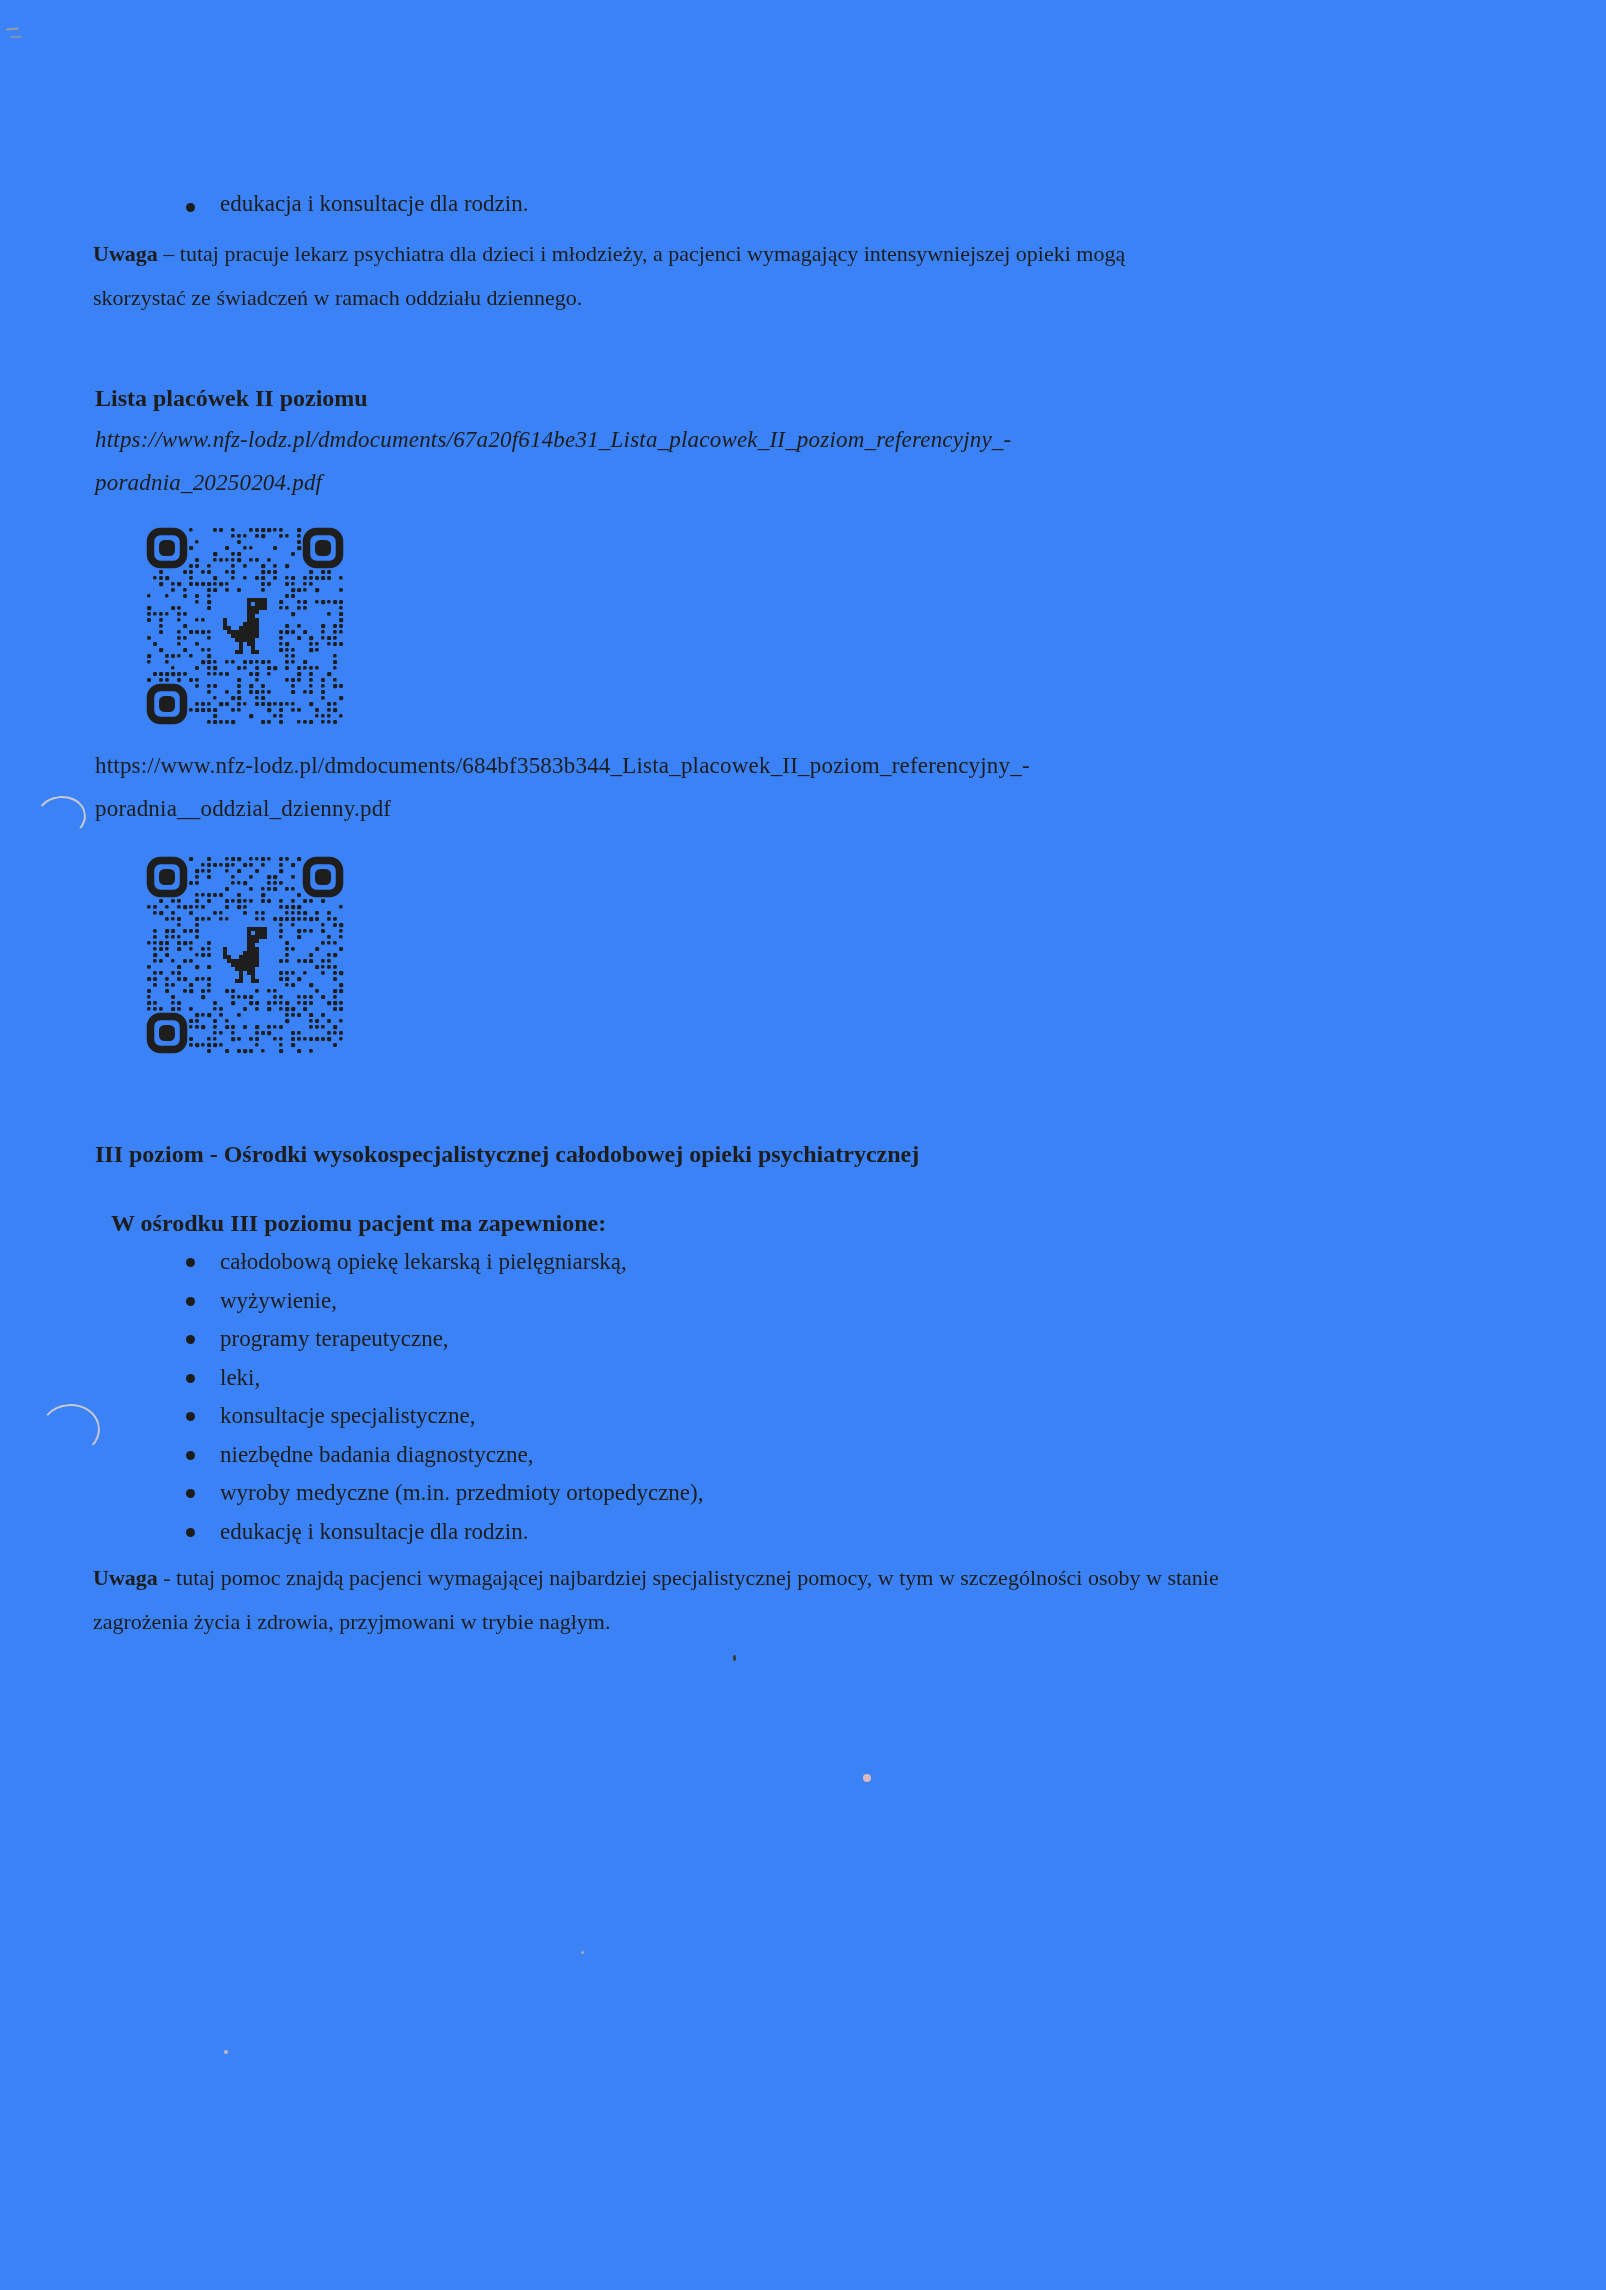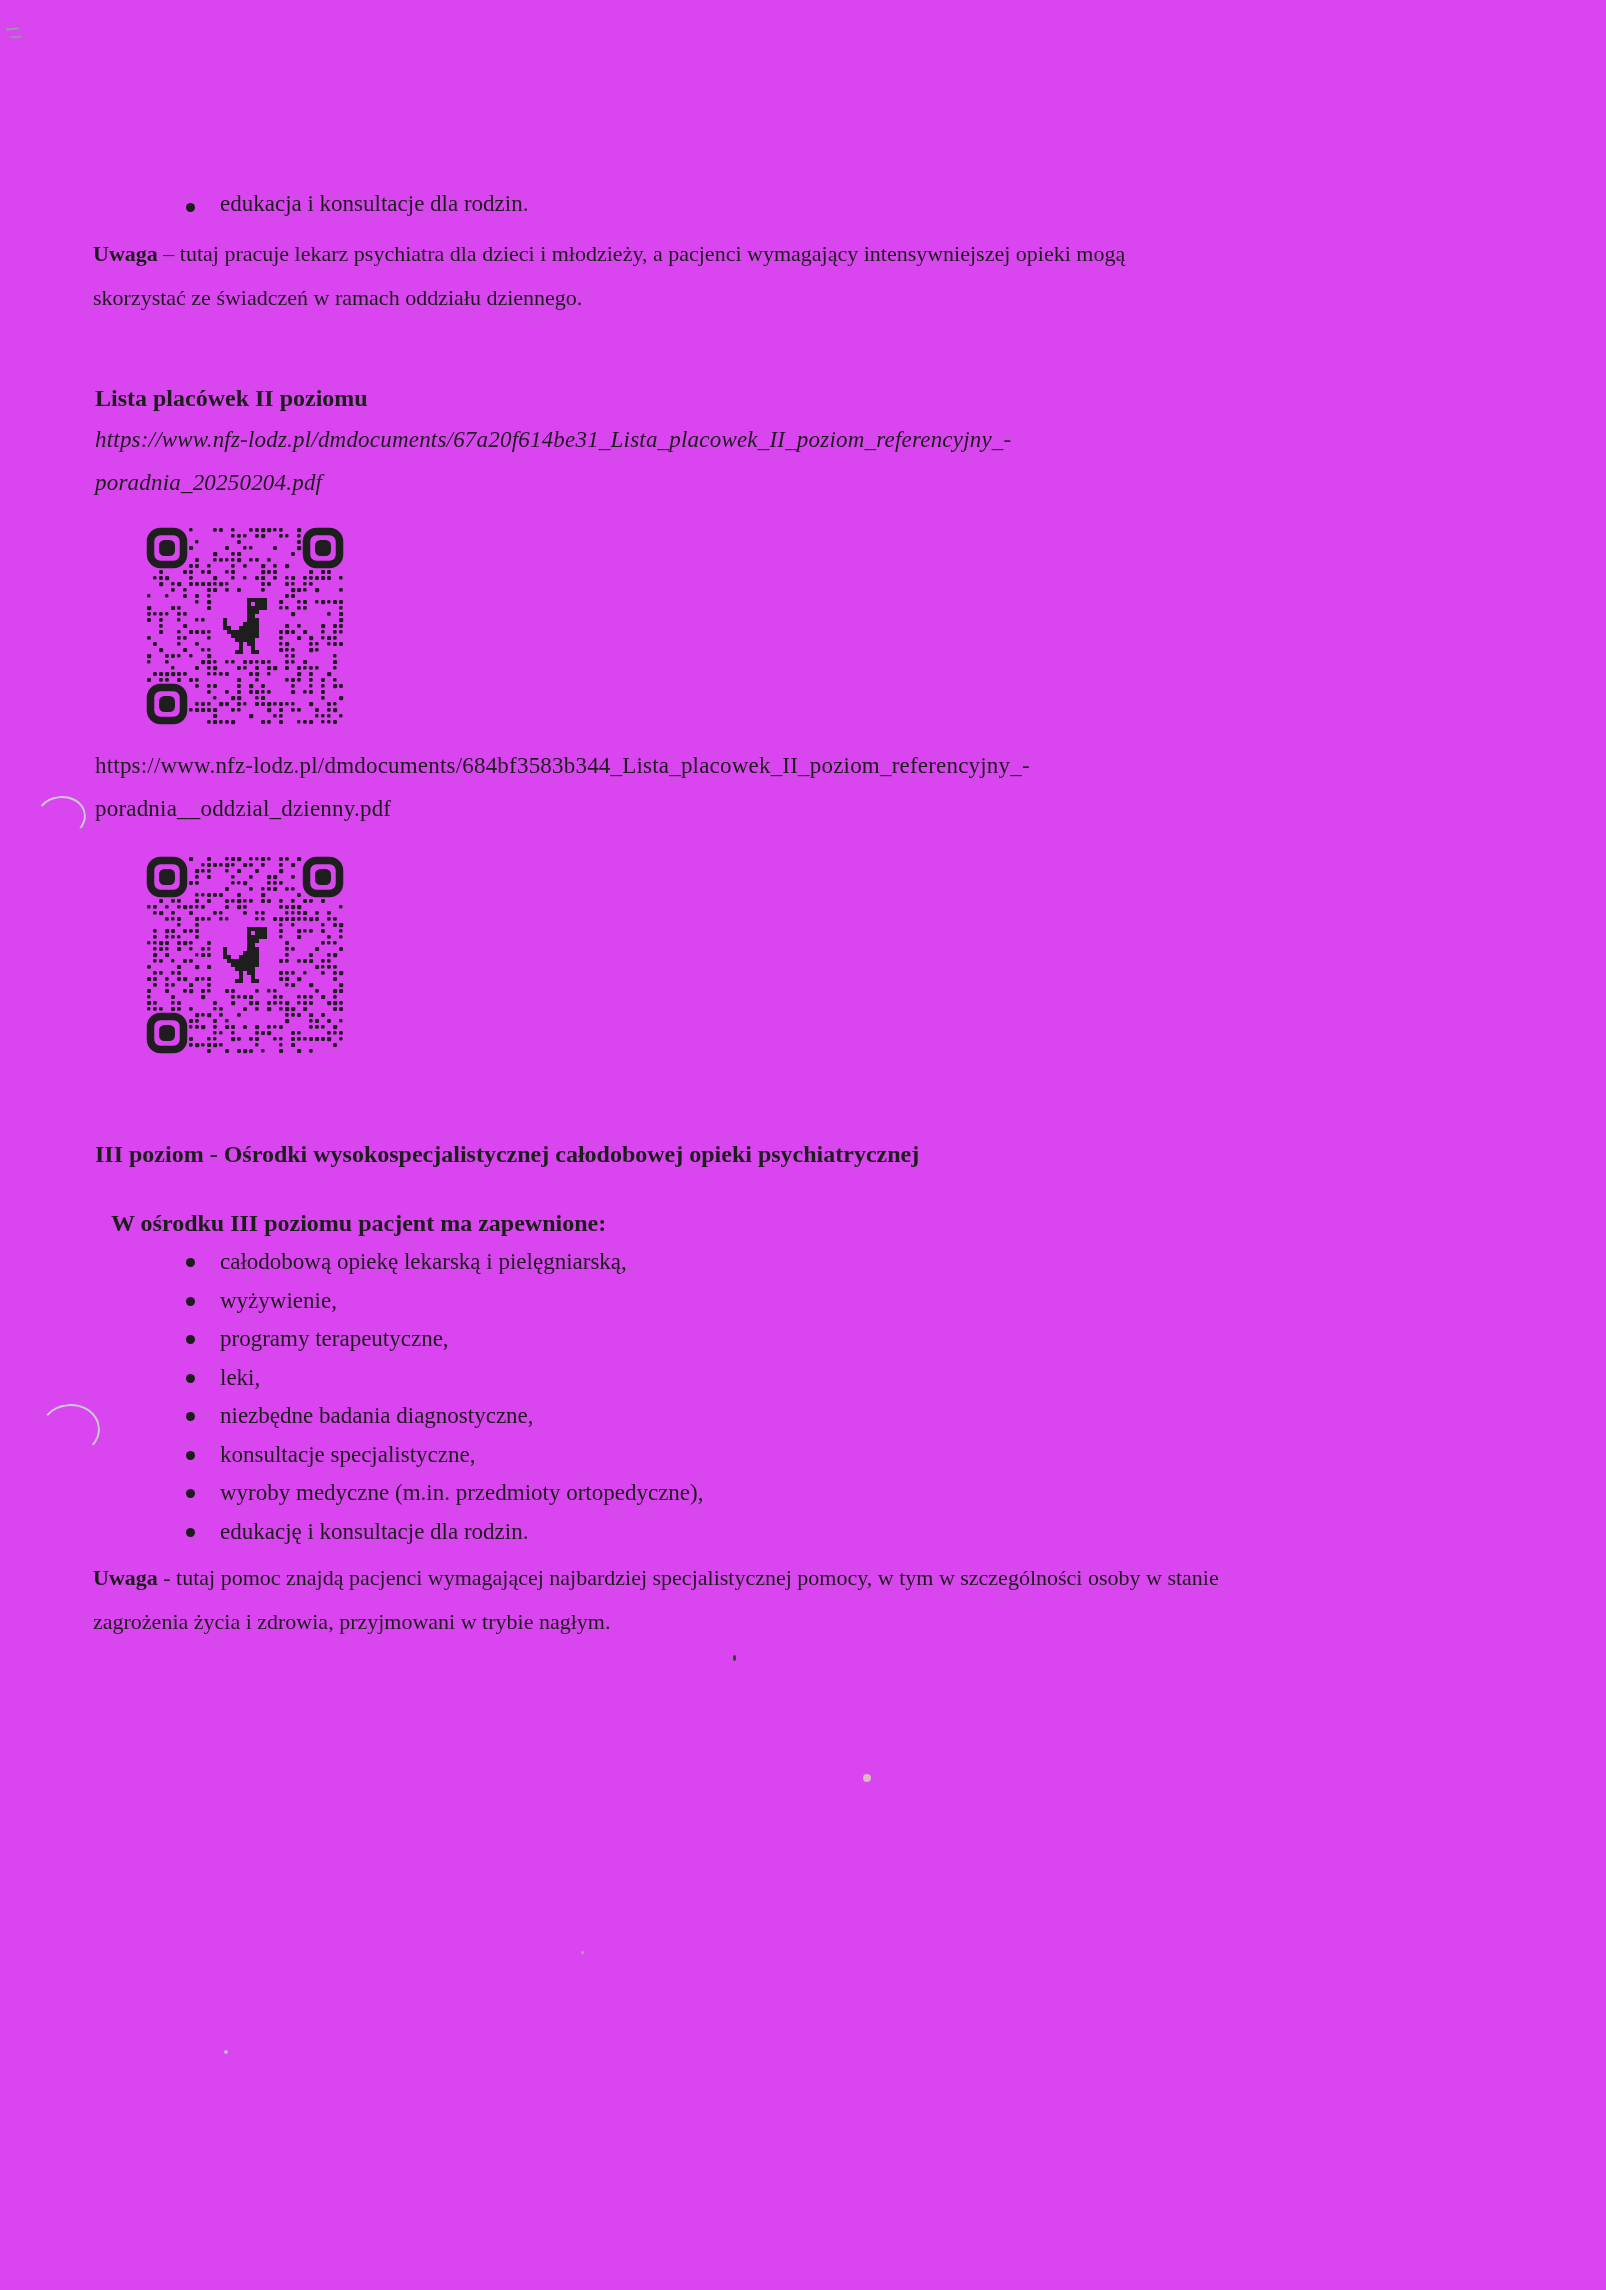--- a/index.html
+++ b/index.html
@@ -1,19 +1,19 @@
 <!DOCTYPE html>
 <html lang="pl"><head>
 <meta charset="utf-8">
 <style>
   html,body{margin:0;padding:0;background:#ffffff;}
   .page{
     position:relative;
     width:1606px;height:2290px;
-    background:#d946ef;
+    background:#3b82f6;
     font-family:"Liberation Serif","DejaVu Serif",serif;
     color:#1d1d1d;
     overflow:hidden;
   }
   .abs{position:absolute;}
   .body-text{font-size:22px;line-height:44px;}
   .heading{font-size:24px;font-weight:bold;line-height:30px;white-space:nowrap;}
   .url{font-size:23px;line-height:43px;letter-spacing:0.2px;}
   .url span{display:block;}
   .bullet-row{display:flex;align-items:flex-start;}
@@ -971,25 +971,25 @@
     <div class="bullet-row">
       <span class="bullet-dot"></span>
       <span class="bullet-text">programy terapeutyczne,</span>
     </div>
     <div class="bullet-row">
       <span class="bullet-dot"></span>
       <span class="bullet-text">leki,</span>
     </div>
     <div class="bullet-row">
       <span class="bullet-dot"></span>
-      <span class="bullet-text">niezbędne badania diagnostyczne,</span>
+      <span class="bullet-text">konsultacje specjalistyczne,</span>
     </div>
     <div class="bullet-row">
       <span class="bullet-dot"></span>
-      <span class="bullet-text">konsultacje specjalistyczne,</span>
+      <span class="bullet-text">niezbędne badania diagnostyczne,</span>
     </div>
     <div class="bullet-row">
       <span class="bullet-dot"></span>
       <span class="bullet-text">wyroby medyczne (m.in. przedmioty ortopedyczne),</span>
     </div>
     <div class="bullet-row">
       <span class="bullet-dot"></span>
       <span class="bullet-text">edukację i konsultacje dla rodzin.</span>
     </div>
   </div>

